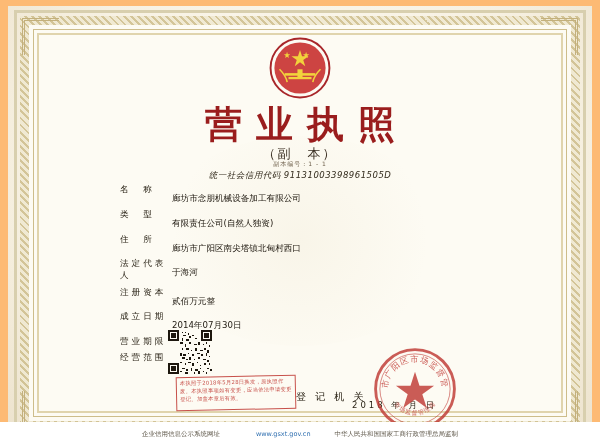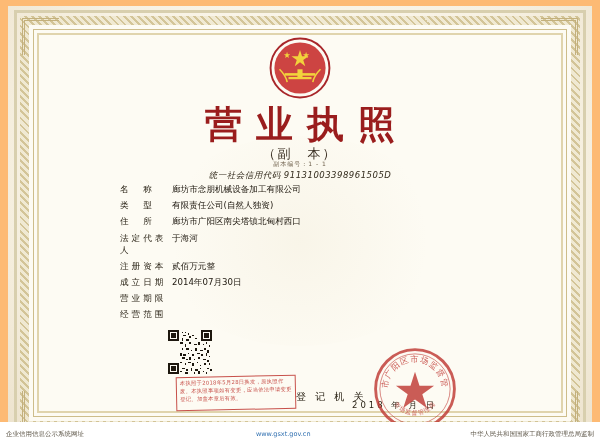--- a/index.html
+++ b/index.html
@@ -160,20 +160,21 @@
   .field-label {
     width: 52px;
     flex: 0 0 52px;
     letter-spacing: 3px;
     color: #2a2316;
   }
   .field-value {
     flex: 1;
     line-height: 1.35;
     color: #1d170e;
+    margin-top: 9px;
   }
   .field-value.multi {
     line-height: 1.5;
   }
 
   
   .authority {
     position: absolute;
     left: 296px;
     top: 390px;
@@ -225,26 +226,27 @@
   }
   
   .footer {
     position: absolute;
     left: 0;
     right: 0;
     bottom: 0;
     height: 24px;
     display: flex;
     align-items: center;
-    justify-content: space-between;
+    justify-content: center;
     padding: 0 6px;
     box-sizing: border-box;
     font-size: 6.5px;
     color: #5c5547;
     background: #ffffff;
+    gap: 24px;
   }
   .footer-center {
     color: #2f6fb0;
     font-size: 6.5px;
     margin-left: 12px;
   }
   .footer-left, .footer-right { white-space: nowrap; }
   
   .watermark {
     position: absolute;

